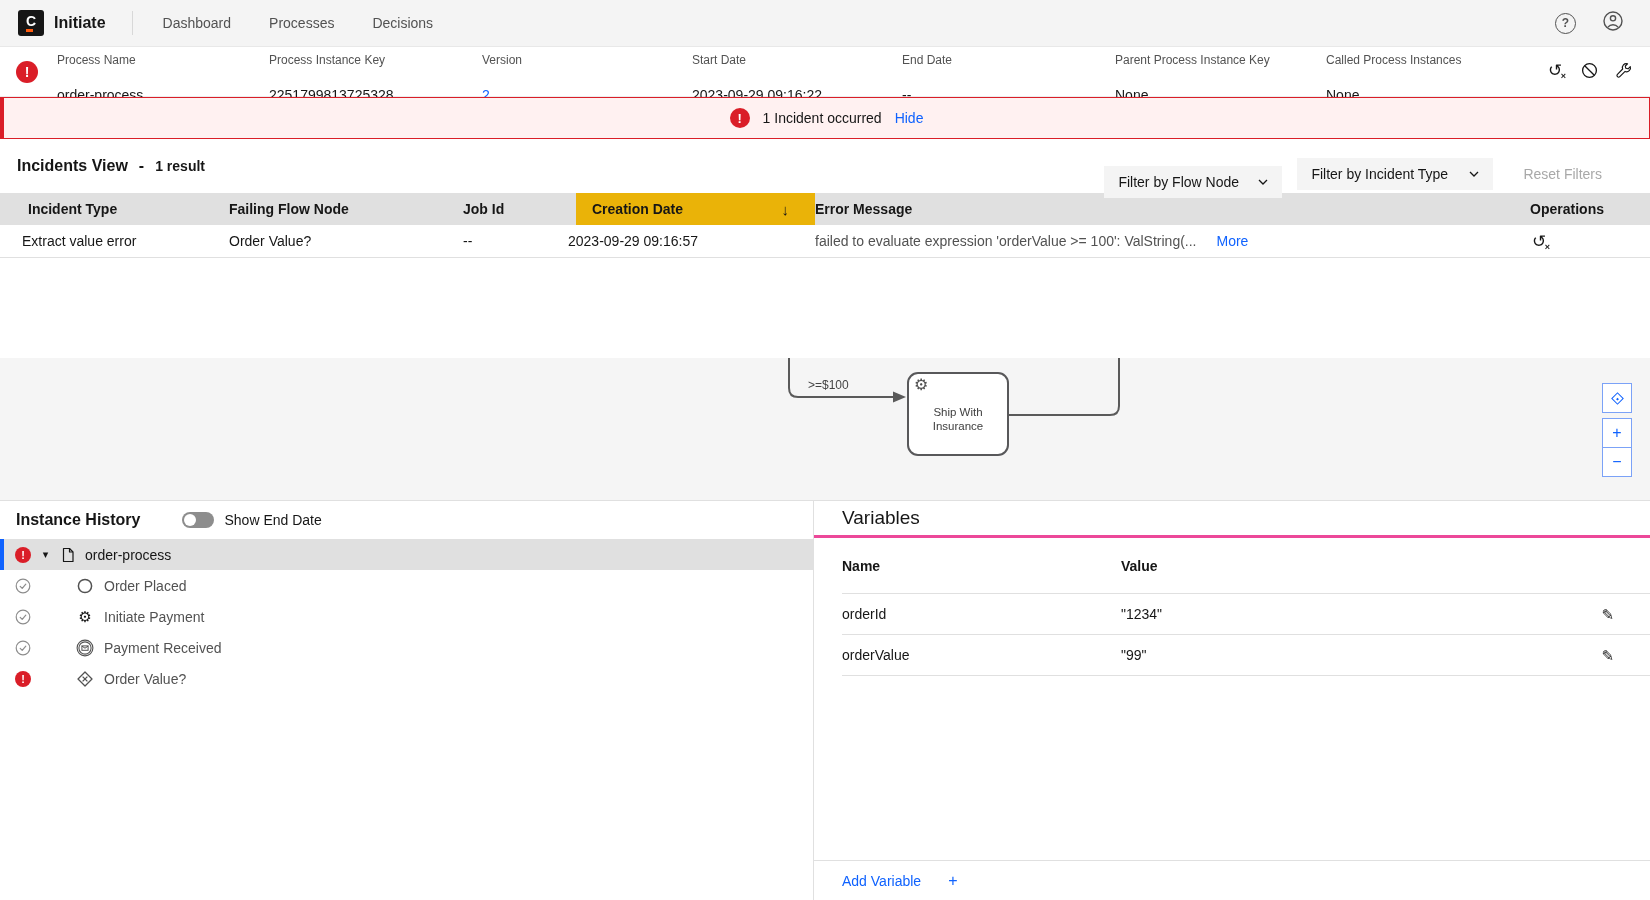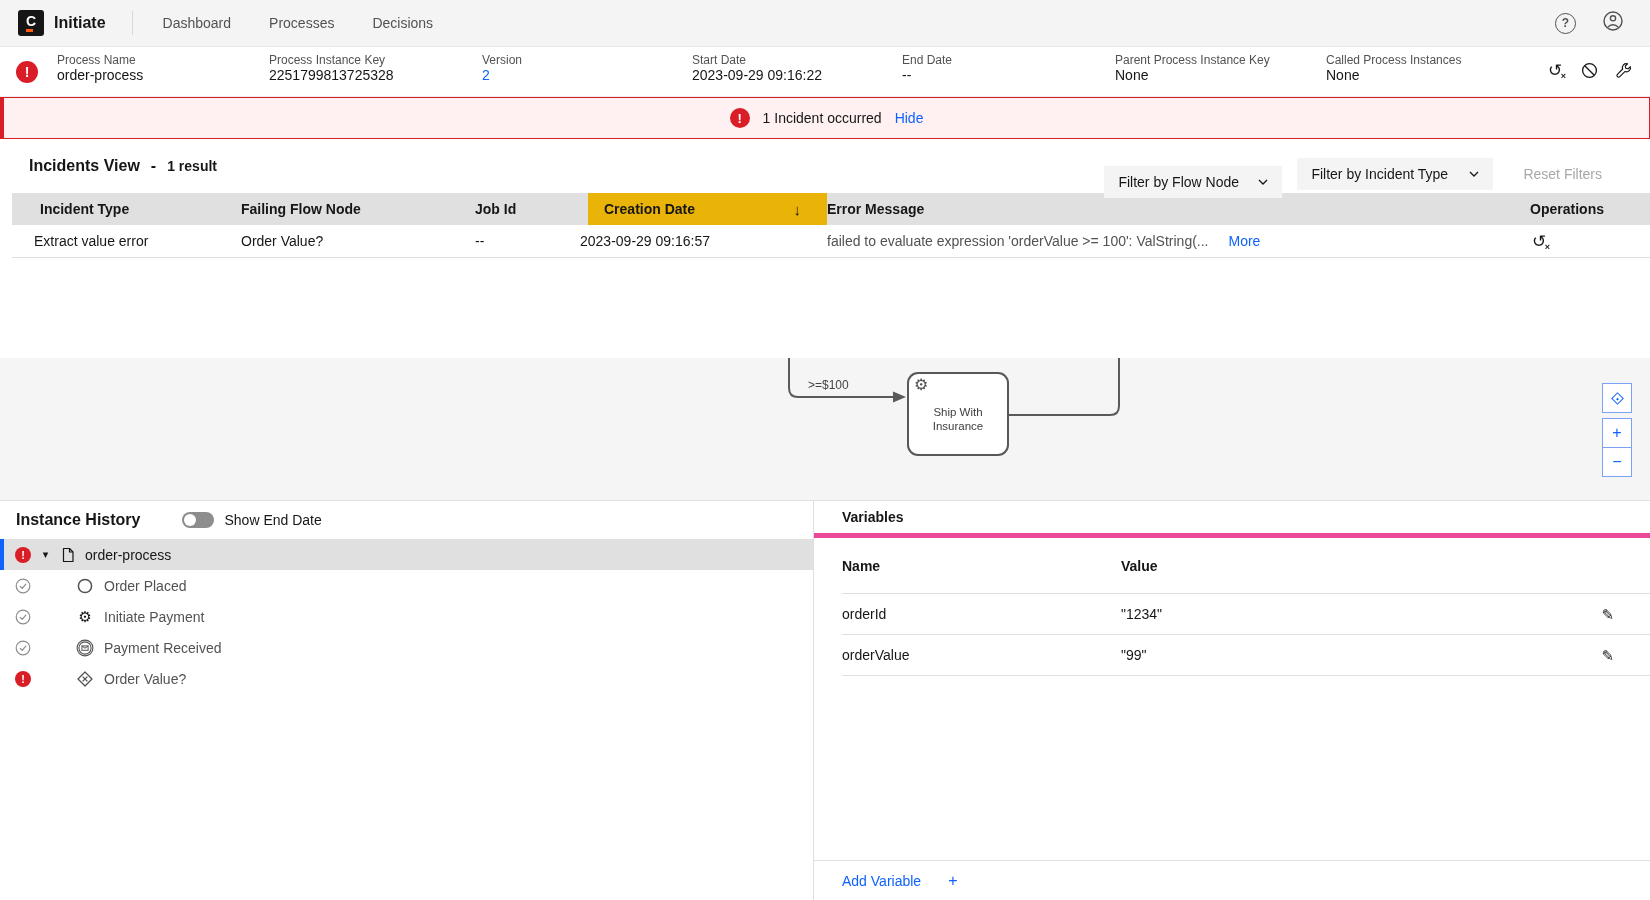--- a/index.html
+++ b/index.html
@@ -21,36 +21,36 @@
   .nav-right { margin-left:auto; display:flex; align-items:center; gap:26px; margin-right:8px; }
   .circle-q { width:21px; height:21px; border-radius:50%; border:1.5px solid #525252;
               display:flex; align-items:center; justify-content:center; font-size:12px; font-weight:700; color:#525252; }
 
   
   .ihdr { position:absolute; top:47px; left:0; right:0; height:50px; background:#fff; border-bottom:1px solid #ececec; }
   .badge { border-radius:50%; background:#da1e28; color:#fff; font-weight:700;
            display:flex; align-items:center; justify-content:center; }
   .ihdr-state { position:absolute; left:16px; top:14px; width:22px; height:22px; font-size:14px; }
   .field { position:absolute; top:6px; }
-  .field-label { font-size:12px; color:#525252; margin-bottom:0; }
+  .field-label { font-size:12px; color:#525252; margin-bottom:20px; }
   .field-value { font-size:14px; color:#161616; }
   .link { color:#0f62fe; cursor:pointer; text-decoration:none; }
   .ihdr-ops { position:absolute; right:18px; top:14px; display:flex; gap:16px; align-items:center; }
   .op-icon { width:18px; height:18px; display:flex; align-items:center; justify-content:center; cursor:pointer; }
   .retry-glyph { position:relative; font-size:17px; line-height:1; color:#161616; }
   .retry-x { position:absolute; right:-4px; bottom:-2px; font-size:9px; font-weight:700; }
 
   
   .banner { position:absolute; top:97px; left:0; right:0; height:42px; background:#fff1f1;
             border:1px solid #da1e28; border-left:4px solid #da1e28;
             display:flex; align-items:center; justify-content:center; gap:13px; font-size:14px; }
   .banner .badge { width:20px; height:20px; font-size:13px; }
 
   
-  .incidents { position:absolute; top:139px; left:12px; right:0; height:219px; background:#fff; }
+  .incidents { position:absolute; top:139px; left:0; right:0; height:219px; background:#fff; }
   .inc-titlebar { height:54px; display:flex; align-items:center; padding-left:17px; position:relative; }
   .inc-title { font-size:16px; font-weight:700; }
   .inc-dash { margin:0 11px; font-weight:700; }
   .inc-count { font-size:14px; font-weight:700; }
   .inc-filters { position:absolute; right:0; top:11px; display:flex; align-items:center; }
   .filter-box { height:32px; background:#f4f4f4; display:flex; align-items:center; justify-content:space-between;
                 padding:0 14px; font-size:14px; cursor:pointer; }
   .fb1 { width:178px; margin-right:15px;margin-top:16px; }
   .fb2 { width:196px; }
   .reset { font-size:14px; color:#a8a8a8; margin:0 48px 0 30px; }
@@ -94,22 +94,22 @@
   .st-badge { width:16px; height:16px; font-size:11px; }
   .caret { margin-left:9px; font-size:11px; color:#161616; width:11px; text-align:center; cursor:pointer; }
   .node-icon-root { margin-left:9px; display:flex; align-items:center; }
   .node-icon { margin-left:45px; width:18px; display:flex; align-items:center; justify-content:center; }
   .gear-glyph { font-size:15px; color:#161616; line-height:1; }
   .tree-label-root { margin-left:9px; }
   .tree-label { margin-left:10px; }
 
   
   .vars { flex:1; border-left:1px solid #e0e0e0; position:relative; }
-  .vars-titlebar { height:37px; border-bottom:5px solid #ec4899; display:flex; align-items:center;
-                   padding-left:28px; font-weight:700; font-size:14px; }
+  .vars-titlebar { height:37px; border-bottom:3px solid #ec4899; display:flex; align-items:center;
+                   padding-left:28px; font-weight:400; font-size:19px; }
   .vhead { margin-left:28px; height:56px; border-bottom:1px solid #e0e0e0; display:flex; align-items:center;
            font-size:14px; font-weight:600; }
   .vname-col { width:279px; }
   .vrow { margin-left:28px; height:41px; border-bottom:1px solid #e0e0e0; display:flex; align-items:center;
           position:relative; font-size:14px; }
   .vedit { position:absolute; right:36px; font-size:15px; color:#161616; cursor:pointer; line-height:1; }
   .vars-footer { position:absolute; left:0; right:0; bottom:0; height:40px; border-top:1px solid #e0e0e0;
                  display:flex; align-items:center; padding-left:28px; gap:27px; color:#0f62fe; font-size:14px; }
   .addvar { cursor:pointer; }
   .plus { font-size:16px; cursor:pointer; }

